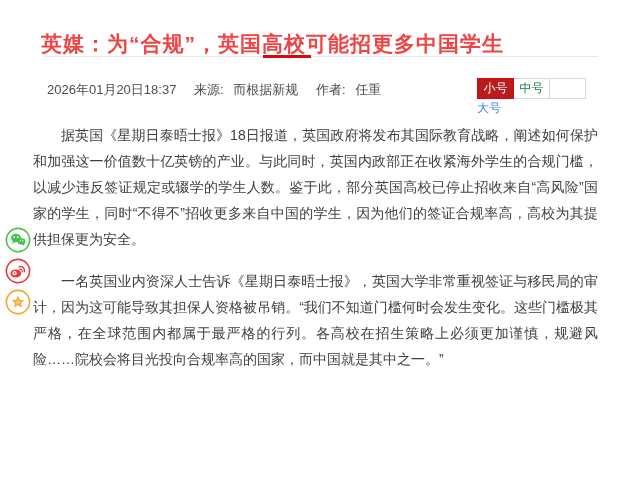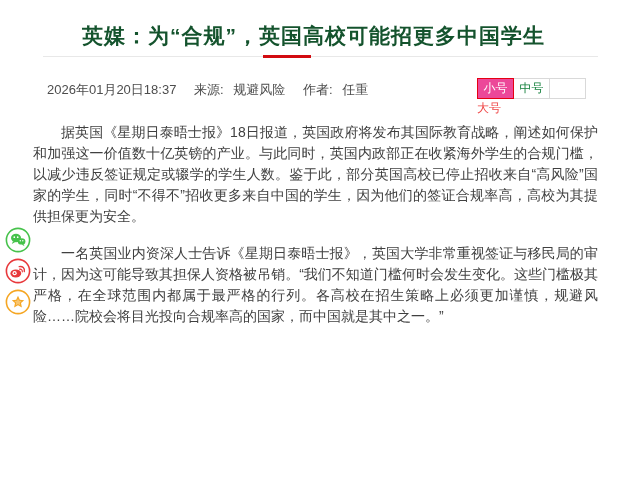--- a/index.html
+++ b/index.html
@@ -2,22 +2,22 @@
 <html><head>
 <meta charset="utf-8">
 <style>
   html,body{margin:0;padding:0;}
   body{
     width:626px;height:497px;position:relative;overflow:hidden;
     background:#ffffff;
     font-family:"Liberation Sans","DejaVu Sans",sans-serif;
   }
   .page-title{
-    position:absolute;top:7px;left:0;width:545px;
-    text-align:right;font-size:21px;font-weight:bold;color:#14532d;
+    position:absolute;top:15px;left:0;width:545px;
+    text-align:center;font-size:21px;font-weight:bold;color:#ef4444;
     letter-spacing:1px;line-height:30px;
   }
   .divider{
     position:absolute;top:56px;left:43px;width:555px;height:1px;background:#e8e8e8;
   }
   .divider-accent{
     position:absolute;top:55px;left:263px;width:48px;height:3px;background:#d20b10;
   }
   .meta{
     position:absolute;top:81px;left:47px;font-size:13px;color:#4d4d4d;white-space:nowrap;
@@ -26,50 +26,50 @@
   .meta .gap{margin-right:14px;}
   .fontsize{
     position:absolute;top:78px;left:477px;display:flex;
   }
   .fs-cell{
     width:35px;height:19px;line-height:19px;text-align:center;
     font-size:12px;background:#fff;color:#15803d;
     border:1px solid #d9d9d9;border-left:none;cursor:pointer;
   }
   .fs-cell.active{
-    background:#ec4899;color:#fff;border:1px solid #e60012;
+    background:#b91c1c;color:#fff;border:1px solid #e60012;
   }
   .fs-large{
-    position:absolute;top:100px;left:477px;font-size:12px;color:#ef4444;cursor:pointer;
+    position:absolute;top:100px;left:477px;font-size:12px;color:#3b82f6;cursor:pointer;
   }
   .share-col{
     position:absolute;top:227px;left:5px;display:flex;flex-direction:column;gap:5px;
   }
   .share-btn{width:26px;height:26px;cursor:pointer;}
   .share-btn svg{display:block;}
   .article{
     position:absolute;top:122px;left:33px;width:565px;
   }
   .article p{
-    margin:0 0 16px 0;font-size:14px;line-height:21px;color:#404040;
+    margin:0 0 16px 0;font-size:14px;line-height:26px;color:#404040;
     text-indent:2em;text-align:justify;
   }
 </style>
 </head>
 <body>
 
 <h1 class="page-title">英媒：为“合规”，英国高校可能招更多中国学生</h1>
 
 <div class="divider"></div>
 <div class="divider-accent"></div>
 
 <div class="meta">
   <span class="gap">2026年01月20日18:37</span>
   <span>来源:</span>
-  <span class="gap">规避风险</span>
+  <span class="gap">而根据新规</span>
   <span>作者:</span>
   <span>任重</span>
 </div>
 
 <div class="fontsize">
   <div class="fs-cell active">小号</div>
   <div class="fs-cell">中号</div>
   <div class="fs-cell"></div>
 </div>
 <div class="fs-large">大号</div>

